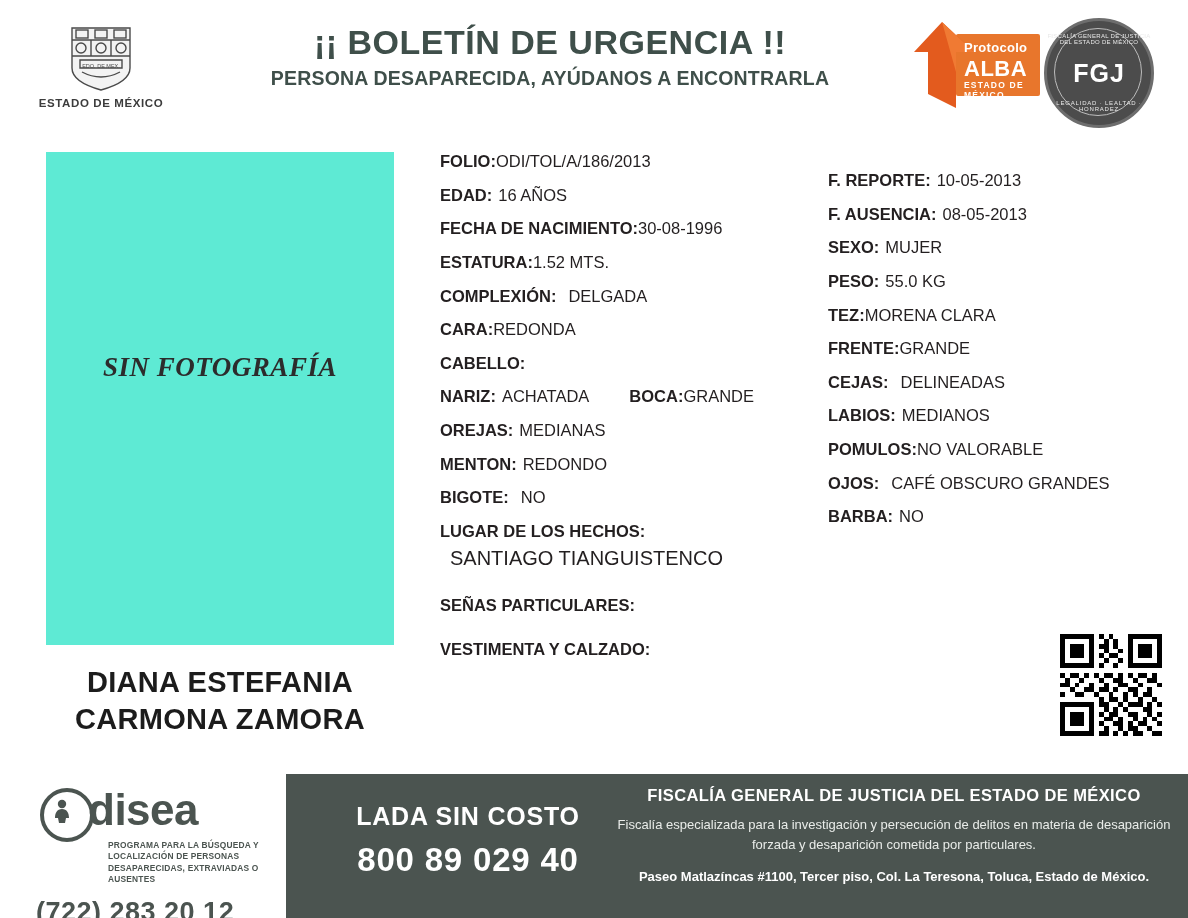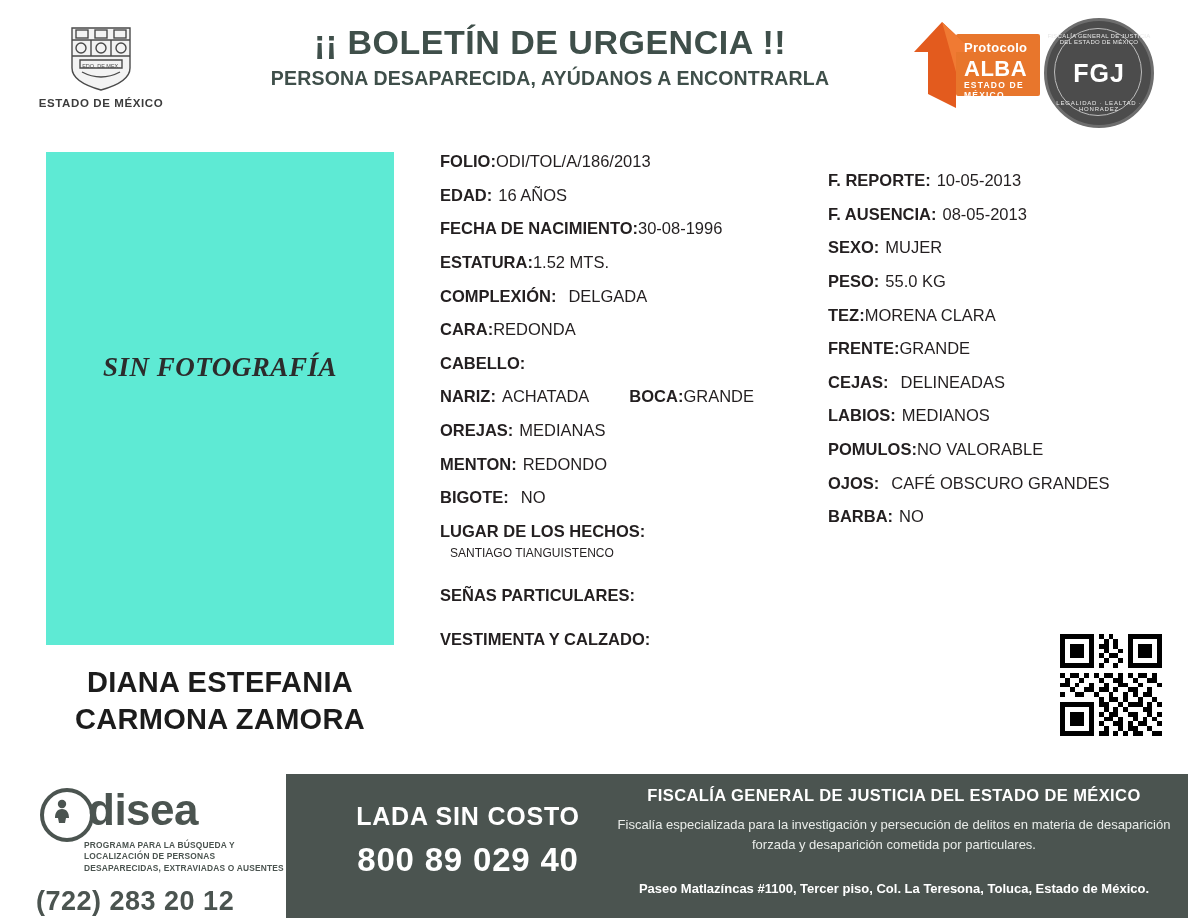--- a/index.html
+++ b/index.html
@@ -190,21 +190,21 @@
     font-weight: bold;
   }
   .val {
     font-weight: normal;
   }
   .row .sep { display: inline-block; width: 6px; }
   .row .gap { display: inline-block; width: 40px; }
   .sub-val {
     display: block;
     font-weight: normal;
-    font-size: 12px;
+    font-size: 20px;
     margin-top: 4px;
     margin-left: 10px;
   }
   .tall { margin-bottom: 24px; }
 
   
   .qr {
     position: absolute;
     left: 1060px;
     top: 634px;
@@ -258,21 +258,21 @@
   .fiscalia-desc {
     font-size: 13px;
     line-height: 1.5;
     margin-top: 10px;
     color: #e9ece9;
   }
   .fiscalia-addr {
     font-size: 13px;
     font-weight: bold;
     line-height: 1.45;
-    margin-top: 26px;
+    margin-top: 14px;
   }
 
   
   .odisea {
     position: absolute;
     left: 36px;
     top: 786px;
     width: 250px;
   }
   .odisea-logo-row {
@@ -297,21 +297,21 @@
     left: 52px;
     top: 2px;
     font-size: 44px;
     font-weight: bold;
     color: #4b5450;
     letter-spacing: -0.5px;
     line-height: 1;
   }
   .odisea-sub {
     margin-top: 2px;
-    margin-left: 48px;
+    margin-left: 72px;
     font-size: 8.4px;
     font-weight: bold;
     color: #4b5450;
     line-height: 1.35;
     letter-spacing: 0.2px;
   }
   .odisea-phone {
     margin-top: 12px;
     font-size: 27px;
     font-weight: bold;

